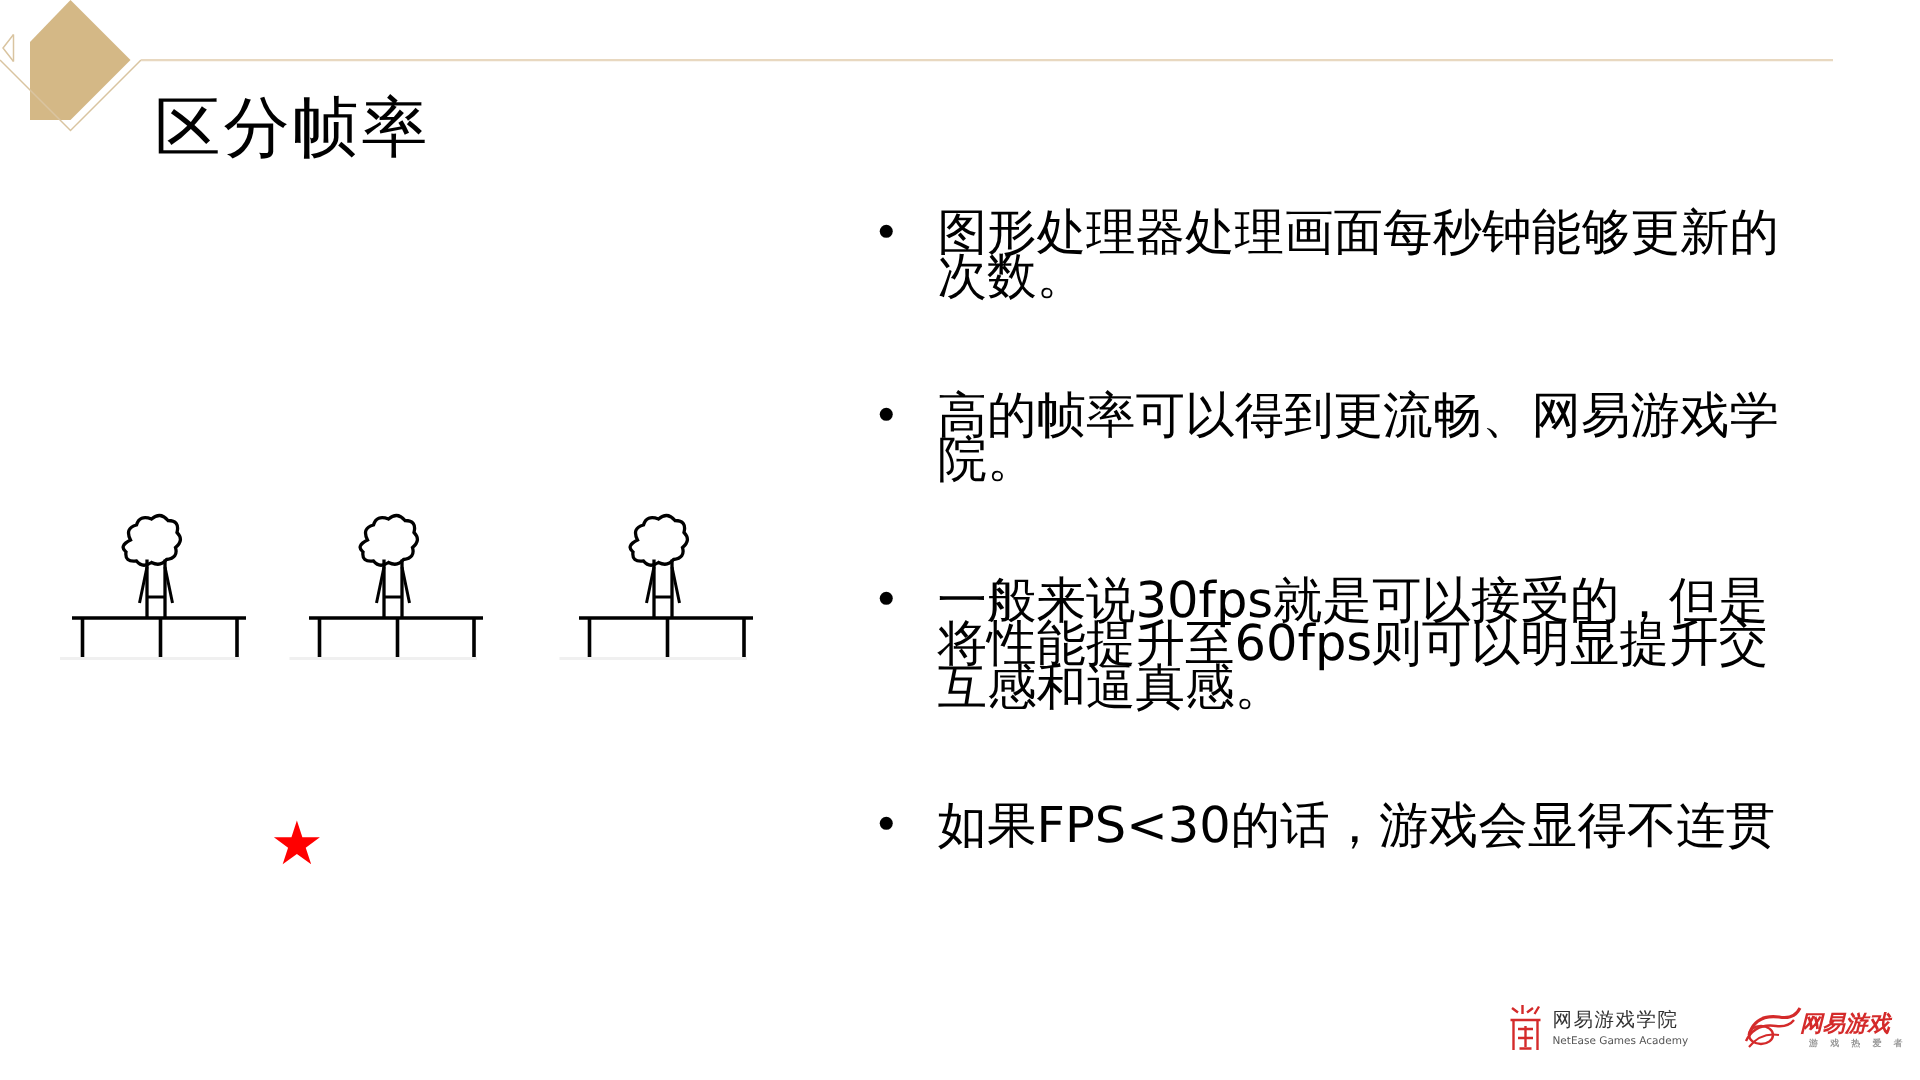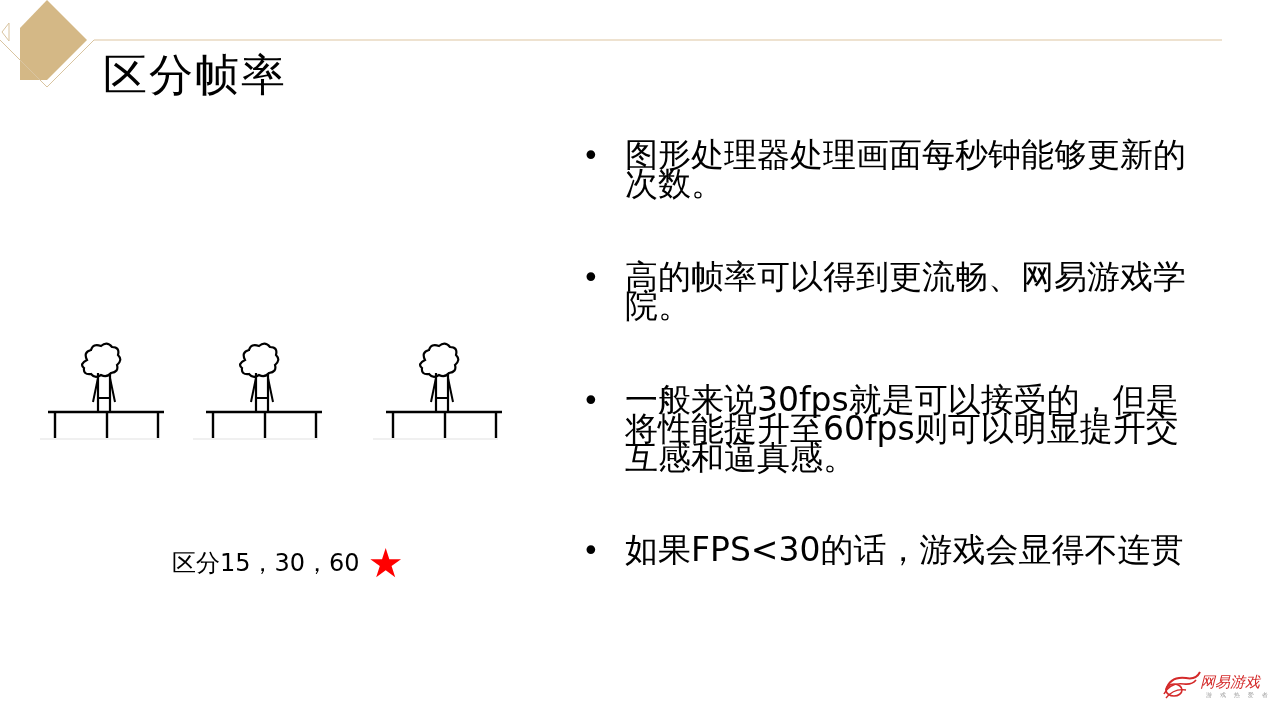--- a/index.html
+++ b/index.html
@@ -4,21 +4,21 @@
   <style>
     html, body { margin: 0; padding: 0; }
     body {
       width: 1280px; height: 720px; overflow: hidden;
       background: #ffffff; position: relative;
       font-family: "DejaVu Sans", "Liberation Sans", sans-serif;
       color: #000;
     }
     .header-deco { position: absolute; left: 0; top: 0; width: 1280px; height: 100px; }
     .title {
-      position: absolute; left: 103px; top: 47px;
+      position: absolute; left: 103px; top: 58px;
       font-size: 44px; font-weight: normal; letter-spacing: 2px;
       line-height: 56px; margin: 0;
     }
     .figures { position: absolute; left: 40px; top: 340px; width: 480px; height: 110px; }
     .caption {
       position: absolute; left: 172px; top: 543px;
       font-size: 24px; line-height: 40px; display: flex; align-items: center;
     }
     .caption .star { color: #ff0000; font-size: 40px; margin-left: 8px; line-height: 40px; }
     .bullets { position: absolute; left: 580px; top: 140px; width: 640px; margin: 0; padding: 0; list-style: none; }
@@ -28,21 +28,21 @@
     .b1 { position: absolute; top: 0; }
     .b2 { position: absolute; top: 122px; }
     .b3 { position: absolute; top: 245px; }
     .b4 { position: absolute; top: 395px; }
     .footer { position: absolute; left: 1005px; top: 668px; width: 270px; height: 42px; }
     .logo1 { position: absolute; left: 0; top: 0; display: flex; align-items: center; }
     .logo1 .seal { width: 24px; height: 36px; }
     .logo1 .names { margin-left: 6px; }
     .logo1 .cn { font-size: 13px; color: #333; line-height: 16px; letter-spacing: 1px; }
     .logo1 .en { font-size: 7px; color: #555; line-height: 10px; }
-    .logo2 { position: absolute; left: 155px; top: 2px; display: flex; align-items: center; }
+    .logo2 { position: absolute; left: 155px; top: 2px; display: flex; align-items: center; font-weight: bold; }
     .logo2 .swirl { width: 42px; height: 32px; }
     .logo2 .cn2 { font-size: 15px; color: #d42a2a; font-style: italic; line-height: 18px; margin-left: -2px; }
     .logo2 .sub { font-size: 6px; color: #999; letter-spacing: 3px; margin-left: 4px; }
   </style>
 </head>
 <body>
 
 <svg class="header-deco" viewBox="0 0 1280 100">
   <polygon points="47,0 87,40 47,80 20,80 20,28" fill="#d4b886"></polygon>
   <polyline points="0,40 47,87 94,40" fill="none" stroke="#d9c4a0" stroke-width="1"></polyline>
@@ -74,21 +74,20 @@
     </g>
   <g>
       <use href="#fig" x="158" y="0"></use>
     </g>
   <g>
       <use href="#fig" x="338" y="0"></use>
     </g>
 </svg>
 
 <div class="caption">
-  <span>区分15，30，60</span>
   <span class="star">★</span>
 </div>
 
 <ul class="bullets">
   <li class="bullet b1">
     <span class="dot">•</span>
     <span class="text">图形处理器处理画面每秒钟能够更新的次数。</span>
   </li>
   <li class="bullet b2">
     <span class="dot">•</span>
@@ -98,20 +97,30 @@
     <span class="dot">•</span>
     <span class="text">一般来说30fps就是可以接受的，但是将性能提升至60fps则可以明显提升交互感和逼真感。</span>
   </li>
   <li class="bullet b4">
     <span class="dot">•</span>
     <span class="text">如果FPS&lt;30的话，游戏会显得不连贯</span>
   </li>
 </ul>
 
 <div class="footer">
+  <div class="logo1">
+    <svg class="seal" viewBox="0 0 24 36">
+      <path d="M3,4 l4,3 M10,2 v6 M17,4 l-4,3 M21,3 l-3,5" stroke="#d42a2a" stroke-width="1.6" fill="none"></path>
+      <path d="M2,12 h20 M4,12 v20 M20,12 v20 M7,18 h10 M12,16 v14 M7,24 h10 M8,31 h8" stroke="#d42a2a" stroke-width="1.6" fill="none"></path>
+    </svg>
+    <div class="names">
+      <div class="cn">网易游戏学院</div>
+      <div class="en">NetEase Games Academy</div>
+    </div>
+  </div>
   <div class="logo2">
     <svg class="swirl" viewBox="0 0 42 32">
       <path d="M6,20 q4,-14 20,-12 q10,2 14,-6" stroke="#d42a2a" stroke-width="2" fill="none"></path>
       <path d="M4,24 q6,-12 20,-10 q8,1 12,-4" stroke="#d42a2a" stroke-width="1.6" fill="none"></path>
       <path d="M6,28 q8,-10 20,-8" stroke="#d42a2a" stroke-width="1.4" fill="none"></path>
       <ellipse cx="14" cy="20" rx="8" ry="6" stroke="#d42a2a" stroke-width="1.6" fill="none"></ellipse>
     </svg>
     <div>
       <div class="cn2">网易游戏</div>
       <div class="sub">游 戏 热 爱 者</div>

